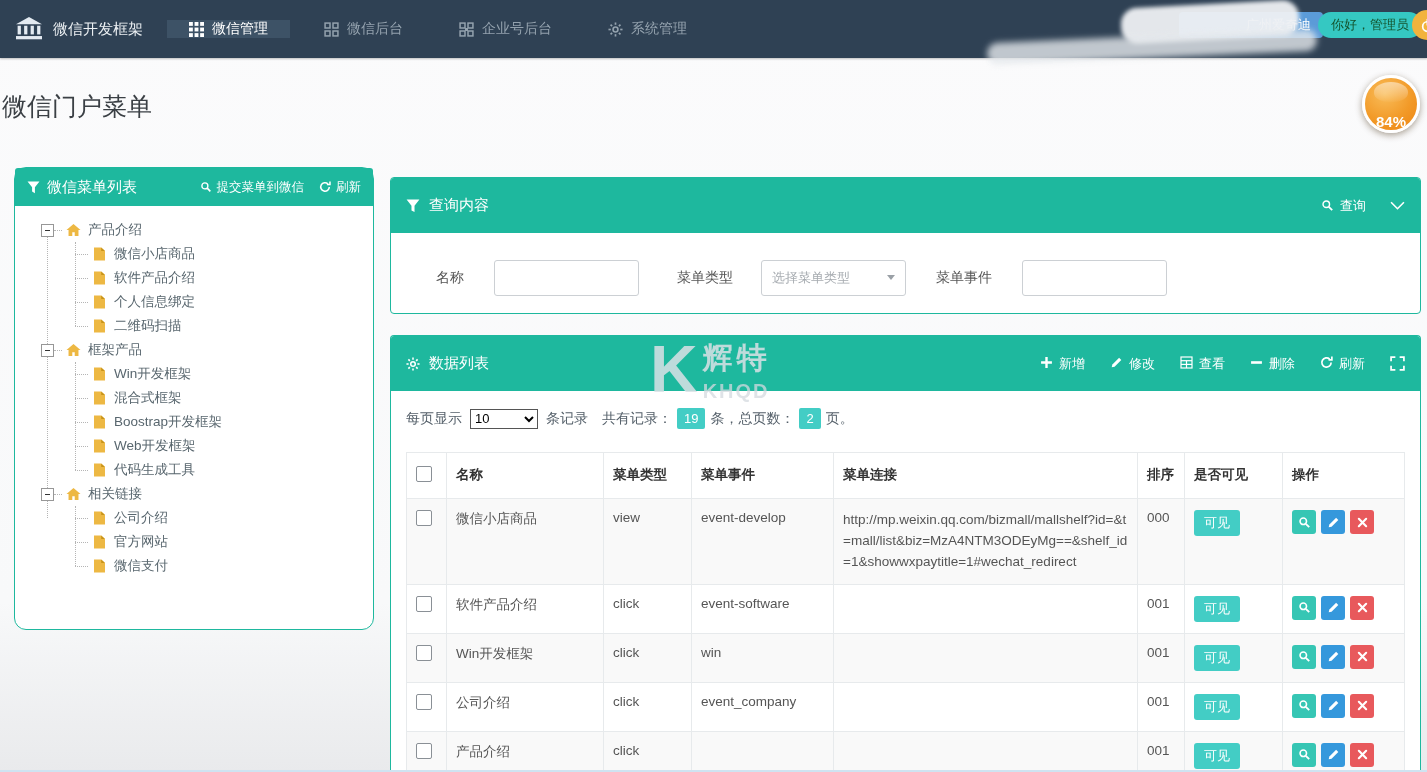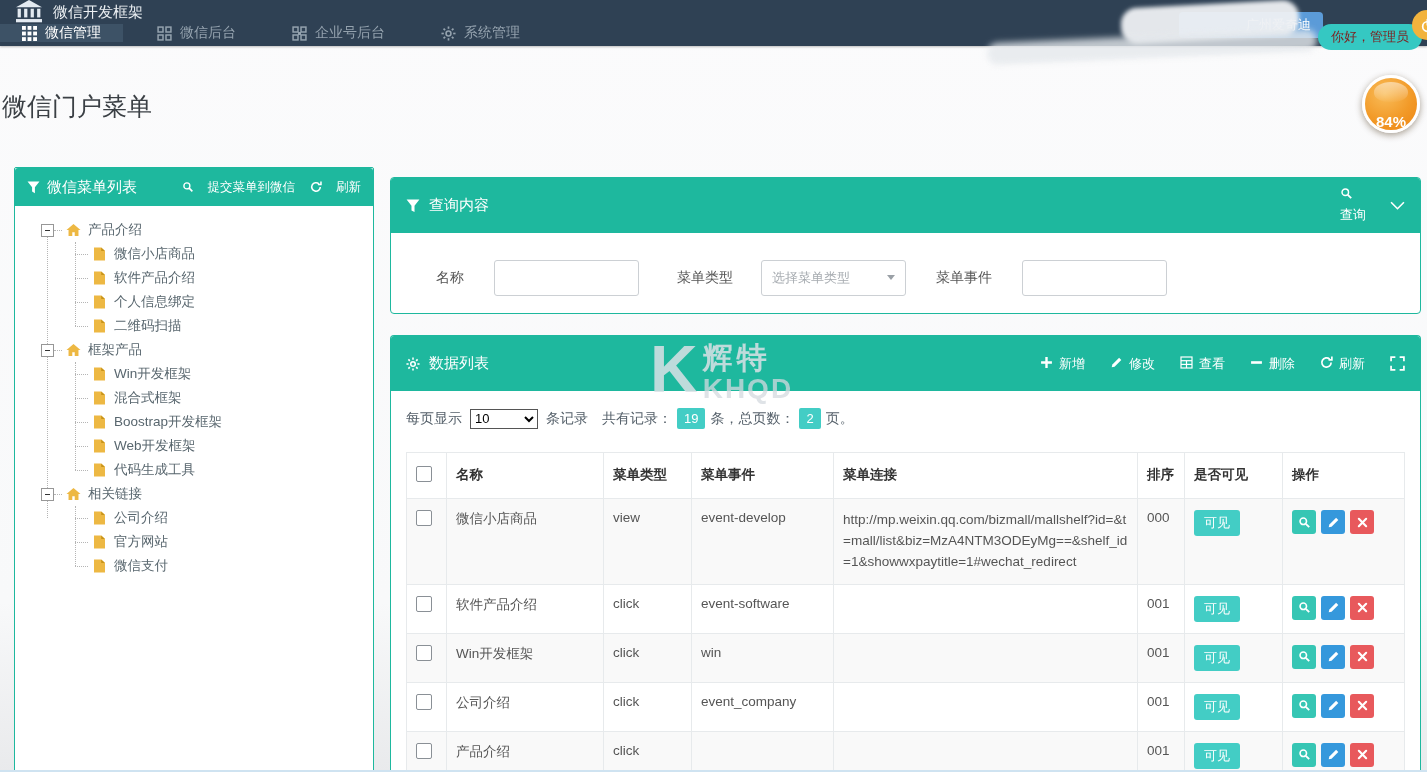--- a/index.html
+++ b/index.html
@@ -5,84 +5,84 @@
   :root{
     --accent-teal:#1eb89e; --navbar-bg:#2f4154; --nav-active-bg:#3d5266;
     --badge-teal:#43cdc5; --button-teal:#36c6b4; --button-blue:#3598dc;
     --button-red:#e8595c; --badge-blue:#5b9bd8; --icon-yellow:#edb843;
   }
   html,body{margin:0;padding:0;}
   .screen{position:relative;width:1427px;height:772px;overflow:hidden;
     background:linear-gradient(180deg,#fbfbfc 0%,#f8f9fa 78%,#e9eaec 100%);
     font-family:"Liberation Sans",sans-serif;}
   
-  .navbar{position:absolute;left:0;top:0;right:0;height:46px;background:var(--navbar-bg);
-    display:flex;align-items:stretch;z-index:10;box-shadow:0 1px 2px rgba(0,0,0,.25);flex-direction:column;}
+  .navbar{position:absolute;left:0;top:0;right:0;height:58px;background:var(--navbar-bg);
+    display:flex;align-items:stretch;z-index:10;box-shadow:0 1px 2px rgba(0,0,0,.25);}
   .brand{display:flex;align-items:center;gap:11px;padding:0 24px 0 16px;color:#ecf0f3;font-size:15px;}
   .brand svg{width:26px;height:24px;color:#e3eaf1;}
   #nav-items{display:flex;align-items:center;}
   .nav-item{display:flex;align-items:center;gap:8px;padding:0 22px;margin-right:12px;
     color:#94a2ae;font-size:14px;cursor:pointer;}
   .nav-item.active{background:var(--nav-active-bg);color:#fff;}
   .nav-ic svg{width:15px;height:15px;display:block;}
   .nav-right{position:absolute;right:0;top:0;height:46px;width:420px;}
   .badge-blue{position:absolute;right:104px;top:12px;height:26px;line-height:26px;min-width:120px;
     text-align:right;padding:0 12px;background:var(--badge-blue);color:#fff;font-size:13px;
     border-radius:4px;z-index:2;}
   .smudge1{position:absolute;right:128px;top:4px;width:178px;height:36px;
     background:rgba(238,240,243,.95);border-radius:16px;transform:rotate(-3deg);
     filter:blur(2px);z-index:3;}
   .smudge2{position:absolute;right:110px;top:36px;width:330px;height:22px;
     background:rgba(229,232,236,.8);border-radius:12px;transform:rotate(-2.5deg);
     filter:blur(3px);z-index:3;}
-  .badge-teal{position:absolute;right:5px;top:24px;height:26px;line-height:26px;padding:0 13px;
-    background:#35c8c2;color:#7f1d1d;font-size:13px;border-radius:13px;z-index:4;}
+  .badge-teal{position:absolute;right:5px;top:12px;height:26px;line-height:26px;padding:0 13px;
+    background:#35c8c2;color:#14532d;font-size:13px;border-radius:13px;z-index:4;}
   .power-btn{position:absolute;right:-15px;top:10px;width:30px;height:30px;border-radius:50%;
     background:#f2b33d;color:#fff;border:none;display:flex;align-items:center;justify-content:center;
     z-index:4;cursor:pointer;}
   .power-btn svg{width:15px;height:15px;}
   
   .page-title{position:absolute;left:2px;top:90px;font-size:25px;color:#3b4045;}
   .progress-badge{position:absolute;left:1362px;top:75px;width:58px;height:58px;border-radius:50%;
     background:radial-gradient(circle at 38% 30%,#f9bd5a 0%,#f29a28 55%,#ed8412 100%);
     border:3px solid #fff;box-shadow:0 2px 7px rgba(60,40,10,.45);color:#fff;font-size:15px;
     font-weight:bold;display:flex;align-items:flex-end;justify-content:center;z-index:5;box-sizing:border-box;}
   .progress-badge::after{content:'';position:absolute;left:9px;right:9px;top:4px;height:38%;
     border-radius:50% 50% 45% 45%;background:linear-gradient(rgba(255,255,255,.5),rgba(255,255,255,.03));}
   
   .panel-header{height:55px;background:var(--accent-teal);color:#fff;display:flex;align-items:center;
     padding:0 15px;border-radius:3px 3px 0 0;}
   .panel-title{font-size:15px;display:flex;align-items:center;gap:9px;flex:1;}
   .panel-title svg{width:14px;height:14px;}
   
-  .sidebar{position:absolute;left:14px;top:167px;width:360px;height:605px;background:#fff;
-    border:1px solid var(--accent-teal);border-radius:2px;box-sizing:border-box;}
+  .sidebar{position:absolute;left:14px;top:167px;width:360px;height:463px;background:#fff;
+    border:1px solid var(--accent-teal);border-radius:12px;box-sizing:border-box;}
   .sidebar-header{height:38px;background:var(--accent-teal);color:#fff;display:flex;align-items:center;
     padding:0 12px;border-radius:3px 3px 0 0;}
   .sidebar-title{font-size:15px;display:flex;gap:7px;align-items:center;flex:1;}
   .sidebar-title svg{width:13px;height:13px;}
-  .sidebar-action{font-size:12.5px;display:flex;gap:14px;align-items:center;margin-left:15px;cursor:pointer;}
+  .sidebar-action{font-size:12.5px;display:flex;gap:5px;align-items:center;margin-left:15px;cursor:pointer;}
   .sidebar-action svg{width:12px;height:12px;}
   .tree{position:relative;padding:12px 0 0 26px;}
   .tree::before{content:'';position:absolute;left:32px;top:24px;height:288px;border-left:1px dotted #b5b5b5;}
   .tree-row{height:24px;display:flex;align-items:center;font-size:13.5px;color:#58666e;cursor:pointer;}
   .minus-box{width:11px;height:11px;border:1px solid #979797;background:#fff;display:flex;
     align-items:center;justify-content:center;position:relative;z-index:1;flex:none;}
   .minus-line{width:5px;height:1px;background:#333;}
   .tick{width:8px;border-top:1px dotted #b5b5b5;flex:none;}
   .tree-children .tick{width:13px;}
   .tree-ic{display:flex;margin:0 7px 0 4px;color:var(--icon-yellow);flex:none;}
   .tree-ic svg{width:15px;height:14px;}
   .tree-children{position:relative;margin-left:34px;}
   .tree-children::before{content:'';position:absolute;left:0;top:0;bottom:12px;border-left:1px dotted #b5b5b5;}
   
   .query-panel{position:absolute;left:390px;top:177px;width:1031px;height:137px;background:#fff;
     border:1px solid var(--accent-teal);border-radius:4px;box-sizing:border-box;}
   .query-actions{display:flex;align-items:center;gap:24px;font-size:13px;}
-  .q-search{display:flex;gap:6px;cursor:pointer;flex-direction:column;}
+  .q-search{display:flex;align-items:center;gap:6px;cursor:pointer;}
   .q-search svg{width:13px;height:13px;}
   .chev{cursor:pointer;display:flex;}
   .chev svg{width:15px;height:9px;}
   .query-body{display:flex;align-items:center;height:89px;}
   .q-label{font-size:14px;color:#555;}
   .q-input{width:145px;height:36px;border:1px solid #ccd0d4;border-radius:3px;box-sizing:border-box;
     padding:0 8px;font-size:13px;font-family:inherit;}
   .q-select{width:145px;height:36px;border:1px solid #ccd0d4;border-radius:3px;box-sizing:border-box;
     display:flex;align-items:center;justify-content:space-between;padding:0 10px;color:#a6abb0;
     font-size:13px;background:#fff;cursor:pointer;}
@@ -117,21 +117,21 @@
   .op-btn{display:inline-flex;align-items:center;justify-content:center;width:24px;height:24px;
     border:none;border-radius:3px;margin-right:5px;cursor:pointer;padding:0;color:#fff;}
   .op-btn svg{width:13px;height:13px;}
   .op-view{background:var(--button-teal);}.op-edit{background:var(--button-blue);}.op-del{background:var(--button-red);}
   
   .watermark{position:absolute;left:650px;top:339px;z-index:20;display:flex;align-items:flex-start;
     color:rgba(219,224,229,.85);pointer-events:none;line-height:1;}
   .wm-letter{font-size:66px;font-weight:bold;line-height:.92;}
   .wm-col{margin-left:5px;padding-top:4px;}
   .wm-title{font-size:30px;font-weight:bold;letter-spacing:4px;}
-  .wm-sub{font-size:28px;font-weight:bold;letter-spacing:2px;margin-top:2px;color:rgba(212,217,223,.75);}
+  .wm-sub{font-size:20px;font-weight:bold;letter-spacing:2px;margin-top:8px;color:rgba(212,217,223,.75);}
   .bottom-strip{position:absolute;left:0;right:0;bottom:0;height:2px;background:#cfe3f1;z-index:30;}
 </style>
 </head>
 <body>
 
 <div class="screen">
 
   <div class="navbar">
     <div class="brand">
       <svg viewBox="0 0 24 22" fill="currentColor">

